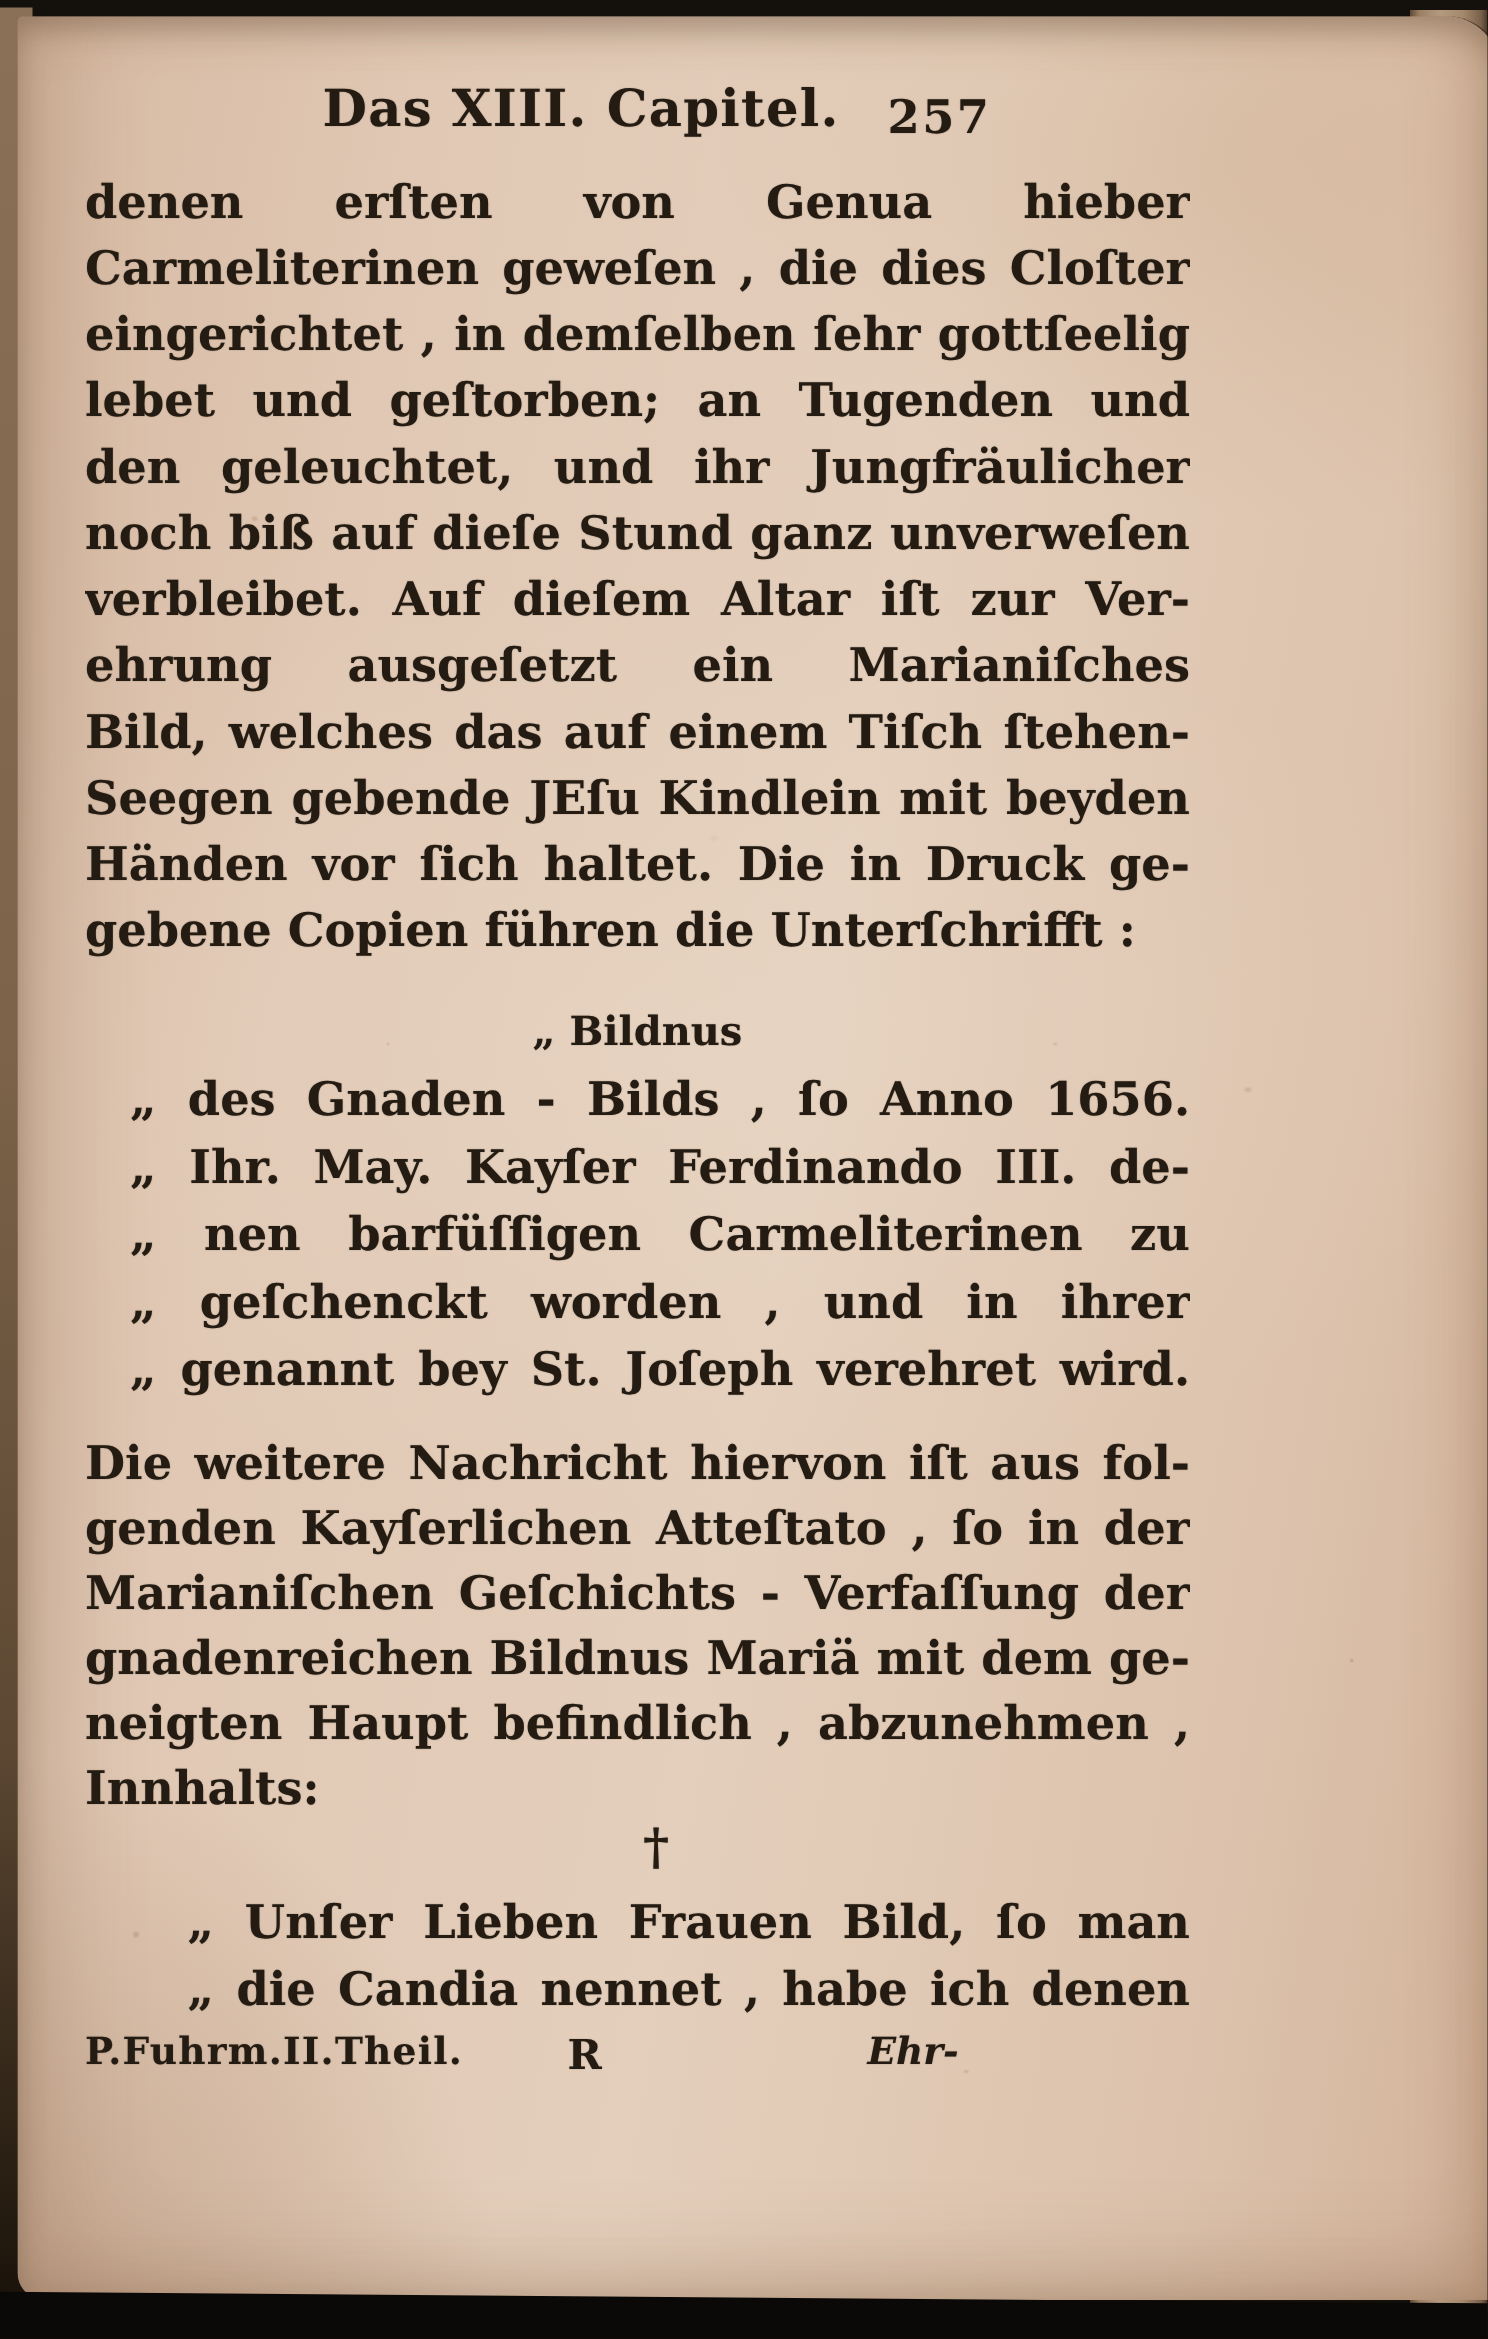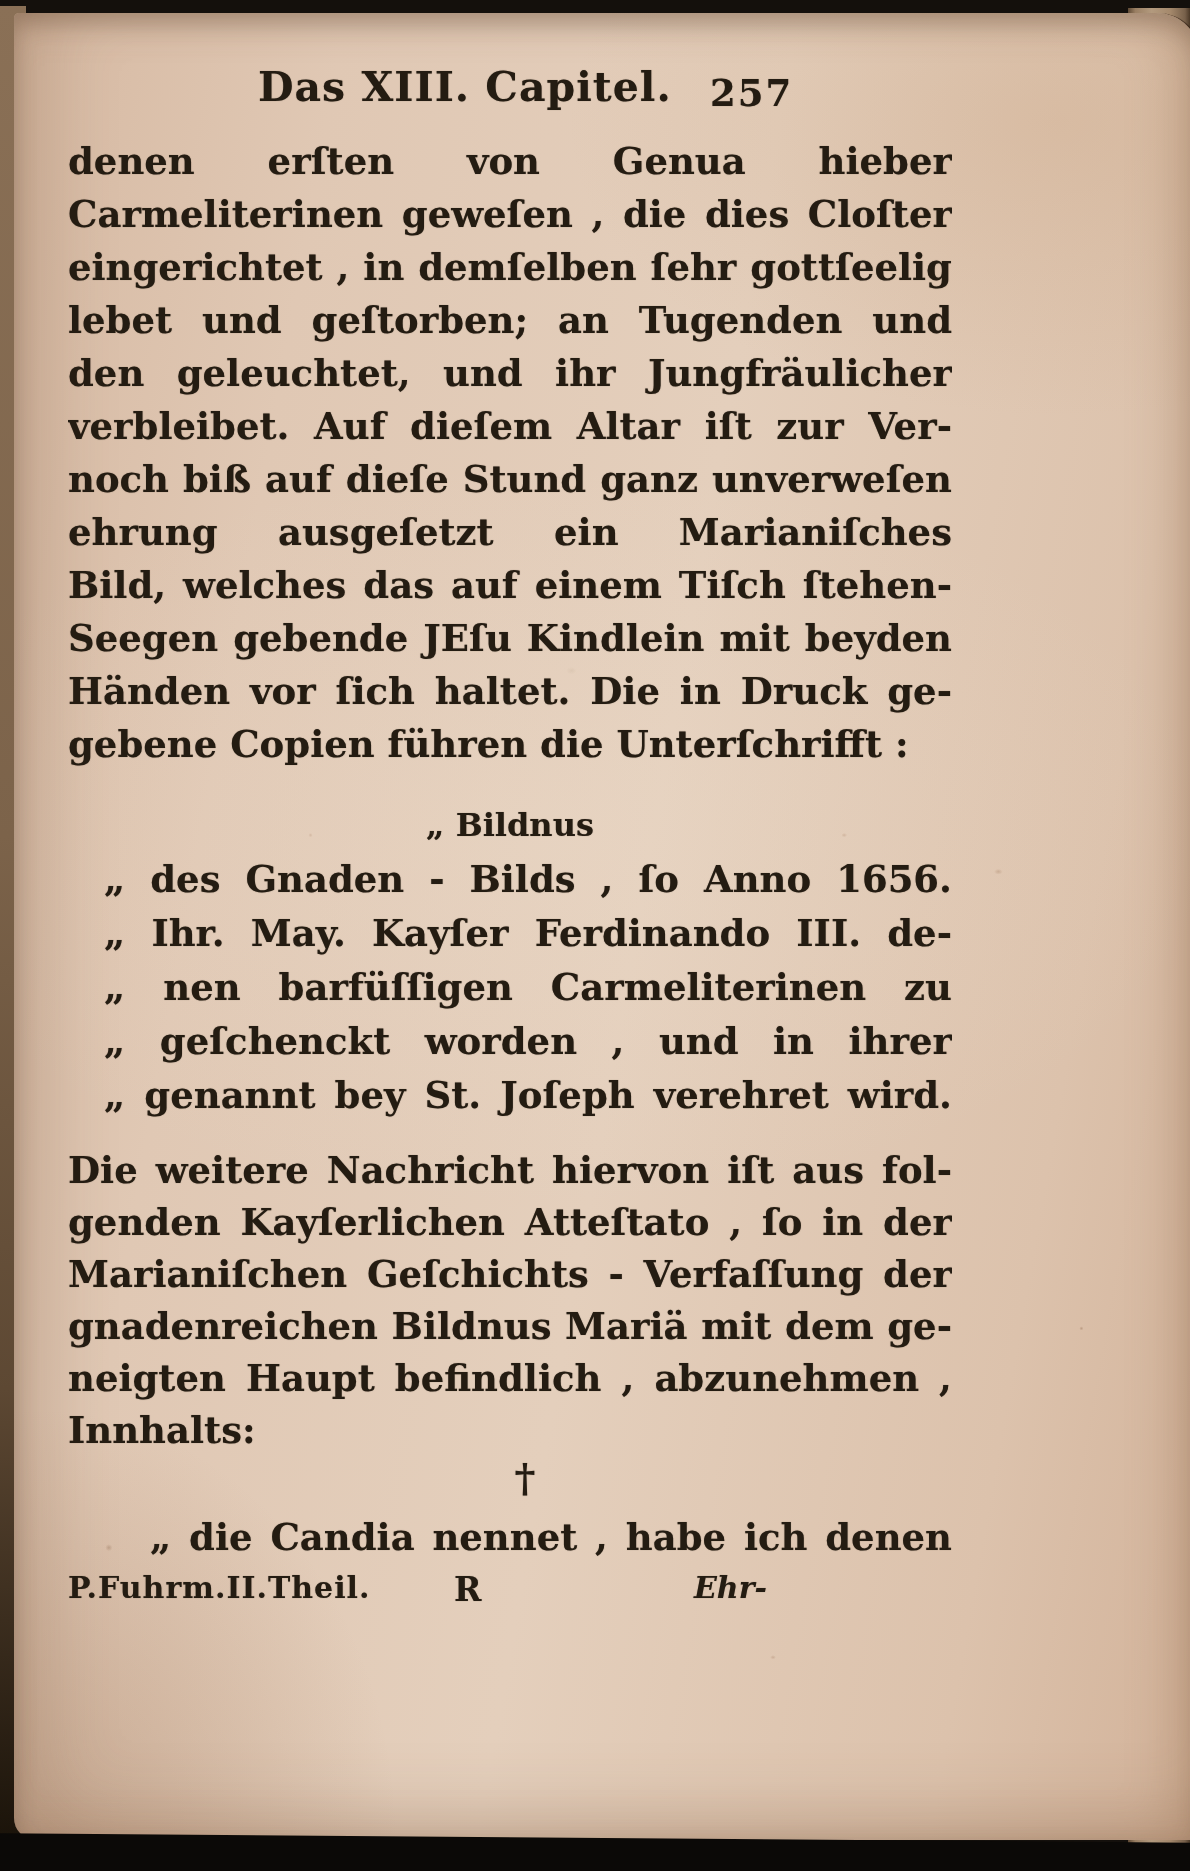--- a/index.html
+++ b/index.html
@@ -89,22 +89,22 @@
       <span class="title">Das XIII. Capitel.</span>
       <span class="pagenum">257</span>
     </div>
 
     <div class="p1">
       <div class="line jline">denen erſten von Genua hieber beruffenen</div>
       <div class="line jline">Carmeliterinen geweſen , die dies Cloſter</div>
       <div class="line jline">eingerichtet , in demſelben ſehr gottſeelig ge-</div>
       <div class="line jline">lebet und geſtorben; an Tugenden und Gna-</div>
       <div class="line jline">den geleuchtet, und ihr Jungfräulicher Leib</div>
+      <div class="line jline">noch biß auf dieſe Stund ganz unverweſen</div>
       <div class="line jline">verbleibet. Auf dieſem Altar iſt zur Ver-</div>
-      <div class="line jline">noch biß auf dieſe Stund ganz unverweſen</div>
       <div class="line jline">ehrung ausgeſetzt ein Marianiſches Gnaden-</div>
       <div class="line jline">Bild, welches das auf einem Tiſch ſtehen-</div>
       <div class="line jline">Seegen gebende JEſu Kindlein mit beyden</div>
       <div class="line jline">Händen vor ſich haltet.  Die in Druck ge-</div>
       <div class="line">gebene Copien führen die Unterſchrifft :</div>
     </div>
 
     <div class="q1">
       <div class="qhead">„ Bildnus</div>
       <div class="line jline">„ des Gnaden - Bilds , ſo Anno 1656.</div>
@@ -121,20 +121,21 @@
       <div class="line jline">gnadenreichen Bildnus Mariä mit dem ge-</div>
       <div class="line jline">neigten Haupt befindlich , abzunehmen , des</div>
       <div class="line">Innhalts:</div>
     </div>
 
     <div class="crossrow">
       <span class="cross">†</span>
     </div>
 
     <div class="q2">
+      <div class="line jline">„ Unſer Lieben Frauen Bild, ſo man</div>
       <div class="line jline">„ die Candia nennet , habe ich denen</div>
     </div>
 
     <div class="ftr">
       <span class="sig">P.Fuhrm.II.Theil.</span>
       <span class="mark">R</span>
       <span class="catch">Ehr-</span>
     </div>
 
   </div>

